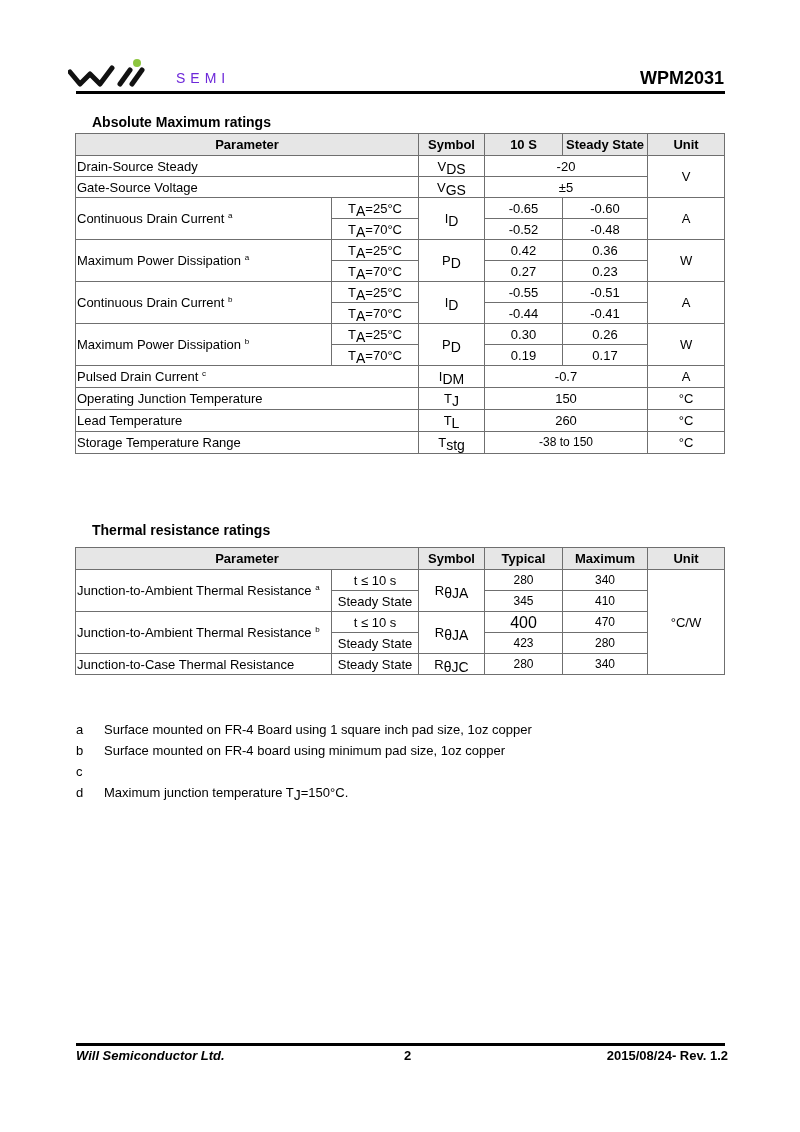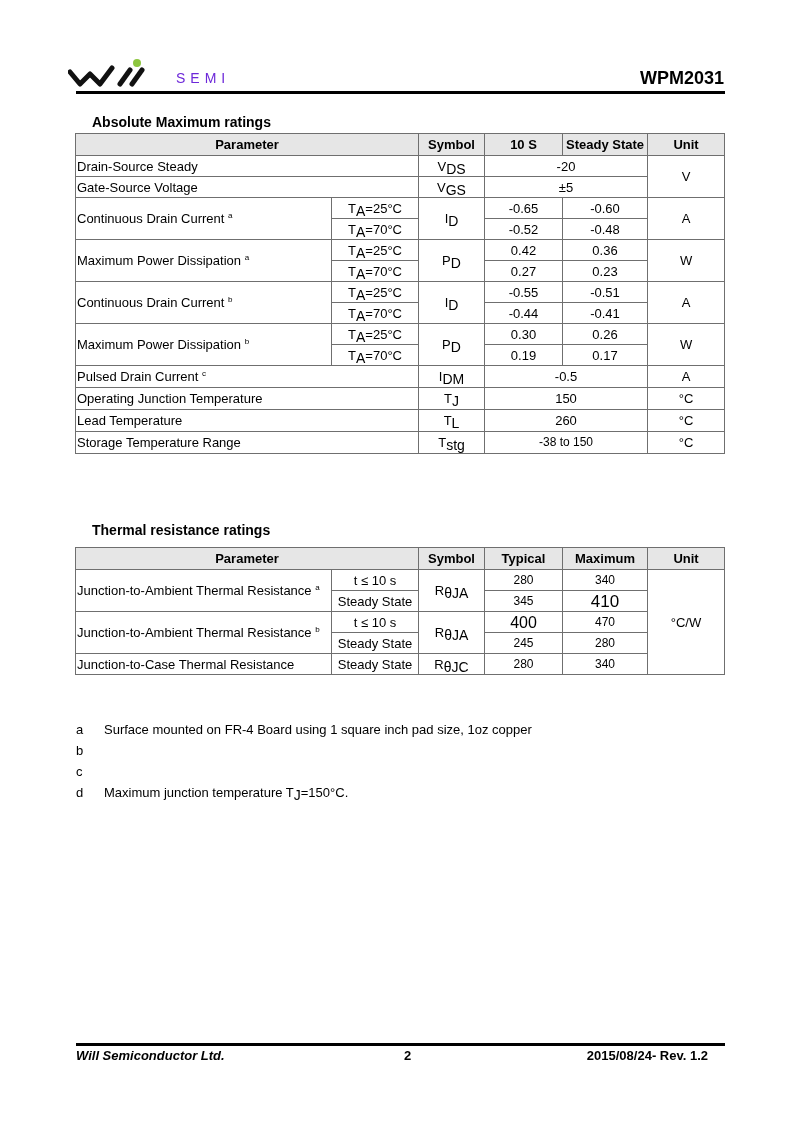--- a/index.html
+++ b/index.html
@@ -29,21 +29,21 @@
   #thermal-table { top: 547px; width: 650px; }
 
   .notes { position: absolute; left: 76px; top: 722px; font-size: 13px; }
   .note { height: 21px; display: flex; }
   .note-key { width: 28px; }
 
   .footer-rule { position: absolute; left: 76px; top: 1043px; width: 649px; height: 3px; background: #000; }
   .footer { position: absolute; top: 1048px; font-size: 13px; font-weight: bold; }
   #footer-company { left: 76px; font-style: italic; }
   #footer-page { left: 404px; }
-  #footer-rev { right: 92px; text-align: right; }
+  #footer-rev { right: 72px; text-align: right; }
 </style>
 </head>
 <body>
 
 <div class="page">
 
   <svg class="logo" viewBox="0 0 190 32">
     <path d="M2 14 L12 26 L22 16 L32 26 L44 10" fill="none" stroke="#111" stroke-width="5" stroke-linecap="round" stroke-linejoin="round"></path>
     <path d="M52 26 L62 12" fill="none" stroke="#111" stroke-width="5" stroke-linecap="round"></path>
     <path d="M64 26 L74 12" fill="none" stroke="#111" stroke-width="5" stroke-linecap="round"></path>
@@ -136,21 +136,21 @@
     </tr>
     <tr>
       <td class="cond"><span>T</span><sub>A</sub><span>=70°C</span></td>
       <td>0.19</td>
       <td>0.17</td>
     </tr>
 
     <tr style="height:22px">
       <td colspan="2" class="left"><span>Pulsed Drain Current</span> <sup>c</sup></td>
       <td><span>I</span><sub>DM</sub></td>
-      <td colspan="2">-0.5</td>
+      <td colspan="2">-0.7</td>
       <td>A</td>
     </tr>
     <tr style="height:22px">
       <td colspan="2" class="left">Operating Junction Temperature</td>
       <td><span>T</span><sub>J</sub></td>
       <td colspan="2">150</td>
       <td>°C</td>
     </tr>
     <tr style="height:22px">
       <td colspan="2" class="left">Lead Temperature</td>
@@ -190,51 +190,52 @@
       <td rowspan="2" class="left"><span>Junction-to-Ambient Thermal Resistance</span> <sup>a</sup></td>
       <td>t ≤ 10 s</td>
       <td rowspan="2"><span>R</span><sub>θJA</sub></td>
       <td style="font-size:12px">280</td>
       <td style="font-size:12px">340</td>
       <td rowspan="5">°C/W</td>
     </tr>
     <tr>
       <td>Steady State</td>
       <td style="font-size:12px">345</td>
-      <td style="font-size:17px">410</td>
+      <td style="font-size:12px">410</td>
     </tr>
     <tr>
       <td rowspan="2" class="left"><span>Junction-to-Ambient Thermal Resistance</span> <sup>b</sup></td>
       <td>t ≤ 10 s</td>
       <td rowspan="2"><span>R</span><sub>θJA</sub></td>
       <td style="font-size:16px">400</td>
       <td style="font-size:12px">470</td>
     </tr>
     <tr>
       <td>Steady State</td>
-      <td style="font-size:12px">245</td>
+      <td style="font-size:12px">423</td>
       <td style="font-size:12px">280</td>
     </tr>
     <tr>
       <td class="left">Junction-to-Case Thermal Resistance</td>
       <td>Steady State</td>
       <td><span>R</span><sub>θJC</sub></td>
       <td style="font-size:12px">280</td>
       <td style="font-size:12px">340</td>
     </tr>
   </tbody>
     </table>
 
   <div class="notes">
     <div class="note">
       <span class="note-key">a</span>
       <span>Surface mounted on FR-4 Board using 1 square inch pad size, 1oz copper</span>
     </div>
     <div class="note">
       <span class="note-key">b</span>
+      <span>Surface mounted on FR-4 board using minimum pad size, 1oz copper</span>
     </div>
     <div class="note">
       <span class="note-key">c</span>
     </div>
     <div class="note">
       <span class="note-key">d</span>
       <span><span>Maximum junction temperature T</span><sub>J</sub><span>=150°C.</span></span>
     </div>
   </div>
 

